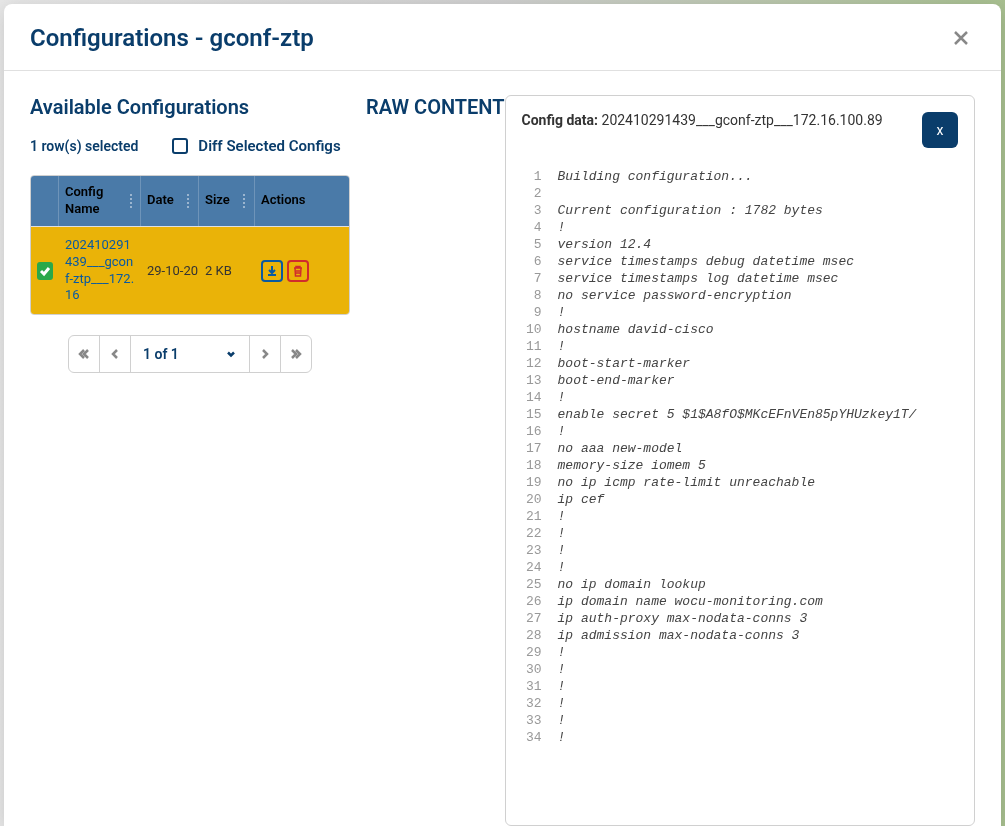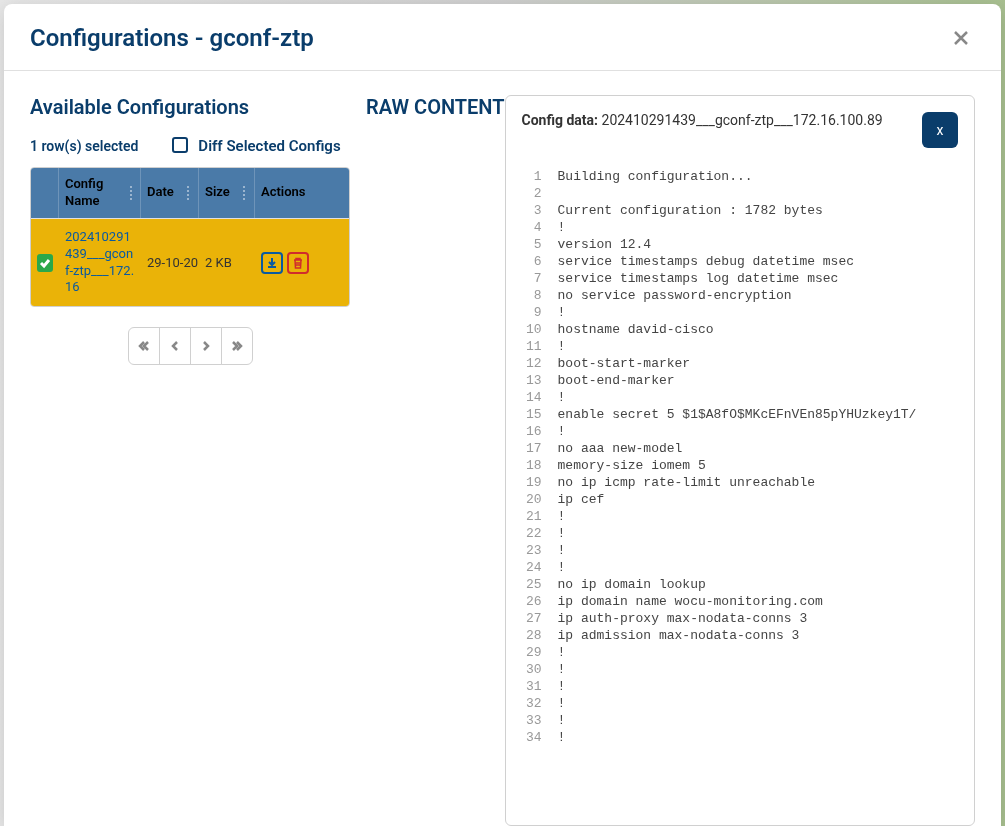--- a/index.html
+++ b/index.html
@@ -78,30 +78,30 @@
     .section-title {
       font-size: 20px;
       font-weight: 600;
       color: #0a3d6b;
       margin-bottom: 18px;
     }
     .selection-row {
       display: flex;
       align-items: center;
       gap: 18px;
-      margin-bottom: 12px;
+      margin-bottom: 20px;
     }
     .selected-text {
       font-size: 14px;
       font-weight: 600;
       color: #0a3d6b;
     }
     .diff-check {
       display: flex;
-      align-items: flex-start;
+      align-items: center;
       gap: 10px;
       cursor: pointer;
       padding-left: 16px;
     }
     .checkbox-square {
       width: 16px;
       height: 16px;
       border: 2px solid #0a3d6b;
       border-radius: 3px;
       flex-shrink: 0;
@@ -340,20 +340,21 @@
       text-align: right;
       color: #999;
       padding-right: 16px;
       flex-shrink: 0;
       width: 36px;
       user-select: none;
     }
     .code-lines {
       flex: 1;
       white-space: pre;
+      font-style: italic;
     }
     .line {
       height: 17px;
     }
   </style>
 </head>
 <body>
 
 <div class="backdrop"></div>
 
@@ -443,20 +444,26 @@
 
       <div class="pagination">
         <div class="page-btn">
           <svg width="14" height="14" viewBox="0 0 14 14" class="chev" stroke="currentColor">
               <path d="M7 3 L3 7 L7 11 M11 3 L7 7 L11 11"></path>
             </svg>
         </div>
         <div class="page-btn">
           <svg width="12" height="12" viewBox="0 0 12 12" class="chev" stroke="currentColor">
               <path d="M8 2 L4 6 L8 10"></path>
+            </svg>
+        </div>
+        <div class="page-select">
+          <span>1 of 1</span>
+          <svg width="12" height="12" viewBox="0 0 12 12" class="chev" stroke="#0a3d6b">
+              <path d="M3 4.5 L6 7.5 L9 4.5"></path>
             </svg>
         </div>
         <div class="page-btn">
           <svg width="12" height="12" viewBox="0 0 12 12" class="chev" stroke="currentColor">
               <path d="M4 2 L8 6 L4 10"></path>
             </svg>
         </div>
         <div class="page-btn">
           <svg width="14" height="14" viewBox="0 0 14 14" class="chev" stroke="currentColor">
               <path d="M3 3 L7 7 L3 11 M7 3 L11 7 L7 11"></path>

